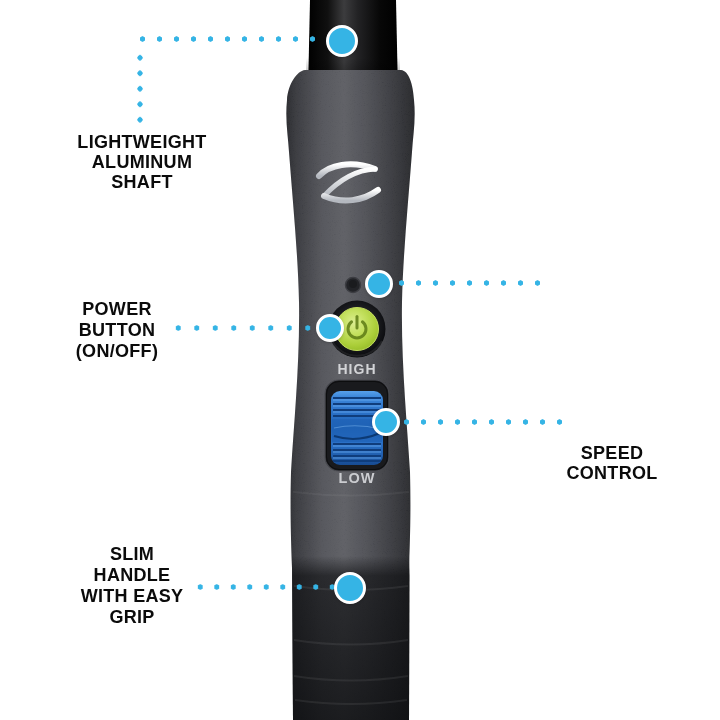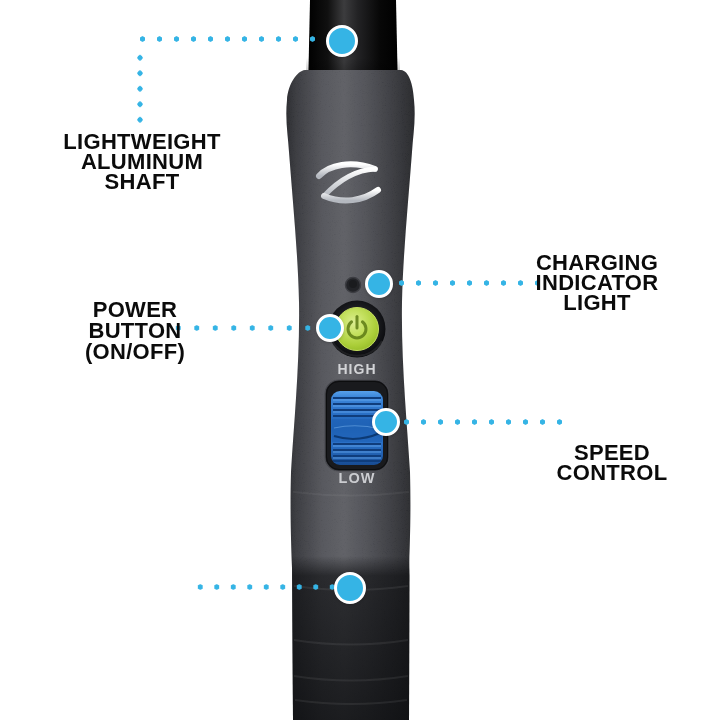--- a/index.html
+++ b/index.html
@@ -8,21 +8,21 @@
   }
   html,body{margin:0;padding:0;background:#fff;}
   .canvas{
     position:relative;width:720px;height:720px;background:#fff;overflow:hidden;
     font-family:"Liberation Sans",sans-serif;
   }
   .device-svg{position:absolute;left:0;top:0;width:720px;height:720px;}
   svg text{font-family:"Liberation Sans",sans-serif;}
 
   .label{
-    position:absolute;font-weight:700;font-size:22px;line-height:20px;
+    position:absolute;font-weight:700;font-size:18px;line-height:20px;
     text-align:center;white-space:pre-line;color:var(--label-text,#0b0b0b);
     letter-spacing:.3px;
   }
   .lh21{line-height:21px;}
 
   .dots-h{
     position:absolute;height:6px;
     background-image:radial-gradient(circle,var(--accent-cyan,#35b4e5) 2.4px,rgba(53,180,229,0) 2.9px);
     background-size:17px 6px;background-repeat:repeat-x;
   }
@@ -196,25 +196,26 @@
   <div class="big-dot d26" style="left:326px;top:25px;"></div>
   <div class="big-dot d22" style="left:316px;top:314px;"></div>
   <div class="big-dot d22" style="left:365px;top:270px;"></div>
   <div class="big-dot d22" style="left:372px;top:408px;"></div>
   <div class="big-dot d26" style="left:334px;top:572px;"></div>
 
   <div class="label" style="left:47px;top:132px;width:190px;">LIGHTWEIGHT
 ALUMINUM
 SHAFT</div>
 
-  <div class="label lh21" style="left:40px;top:299px;width:190px;">POWER
+  <div class="label lh21" style="left:22px;top:299px;width:190px;">POWER
 BUTTON
 (ON/OFF)</div>
 
-  <div class="label" style="left:502px;top:253px;width:190px;">CHARGING
-INDICATOR
-LIGHT</div>
 
   <div class="label" style="left:517px;top:403px;width:190px;margin-top:40px;">SPEED
 CONTROL</div>
 
+  <div class="label lh21" style="left:37px;top:544px;width:190px;">SLIM
+HANDLE
+WITH EASY
+GRIP</div>
 
 </div>
 
 </body></html>

